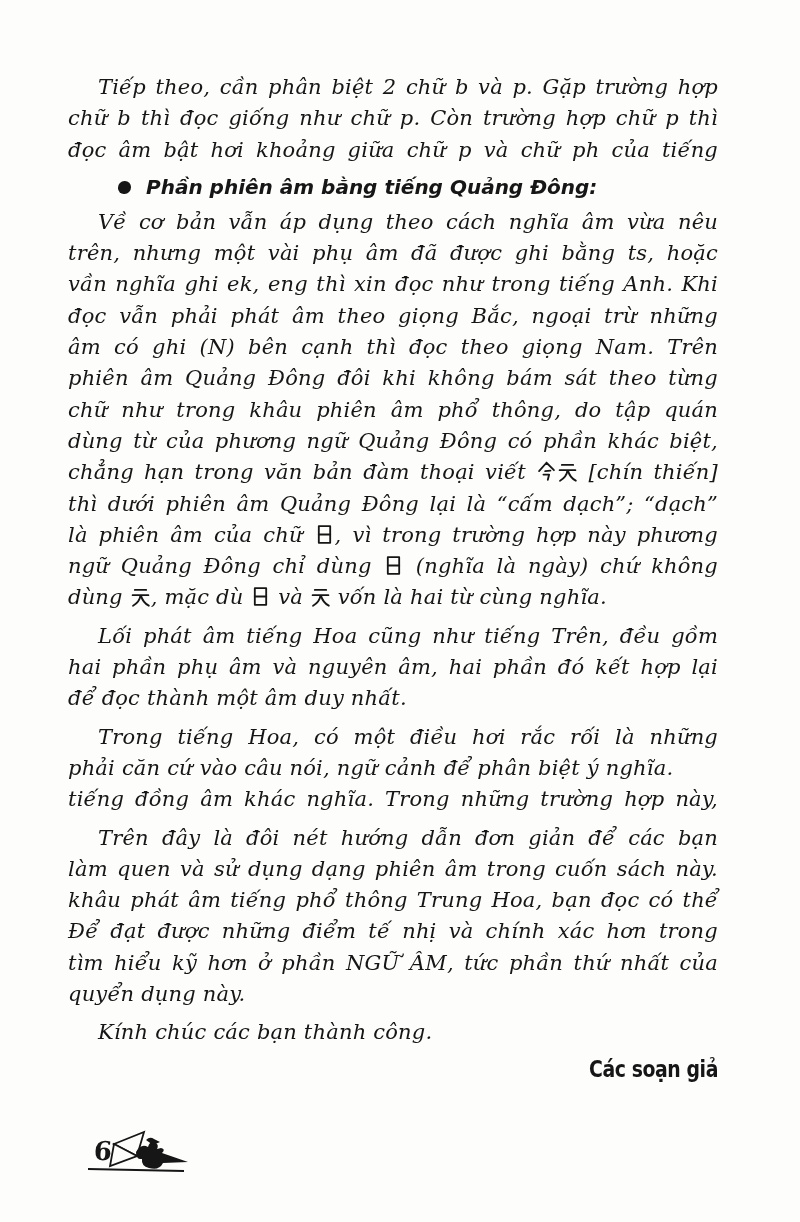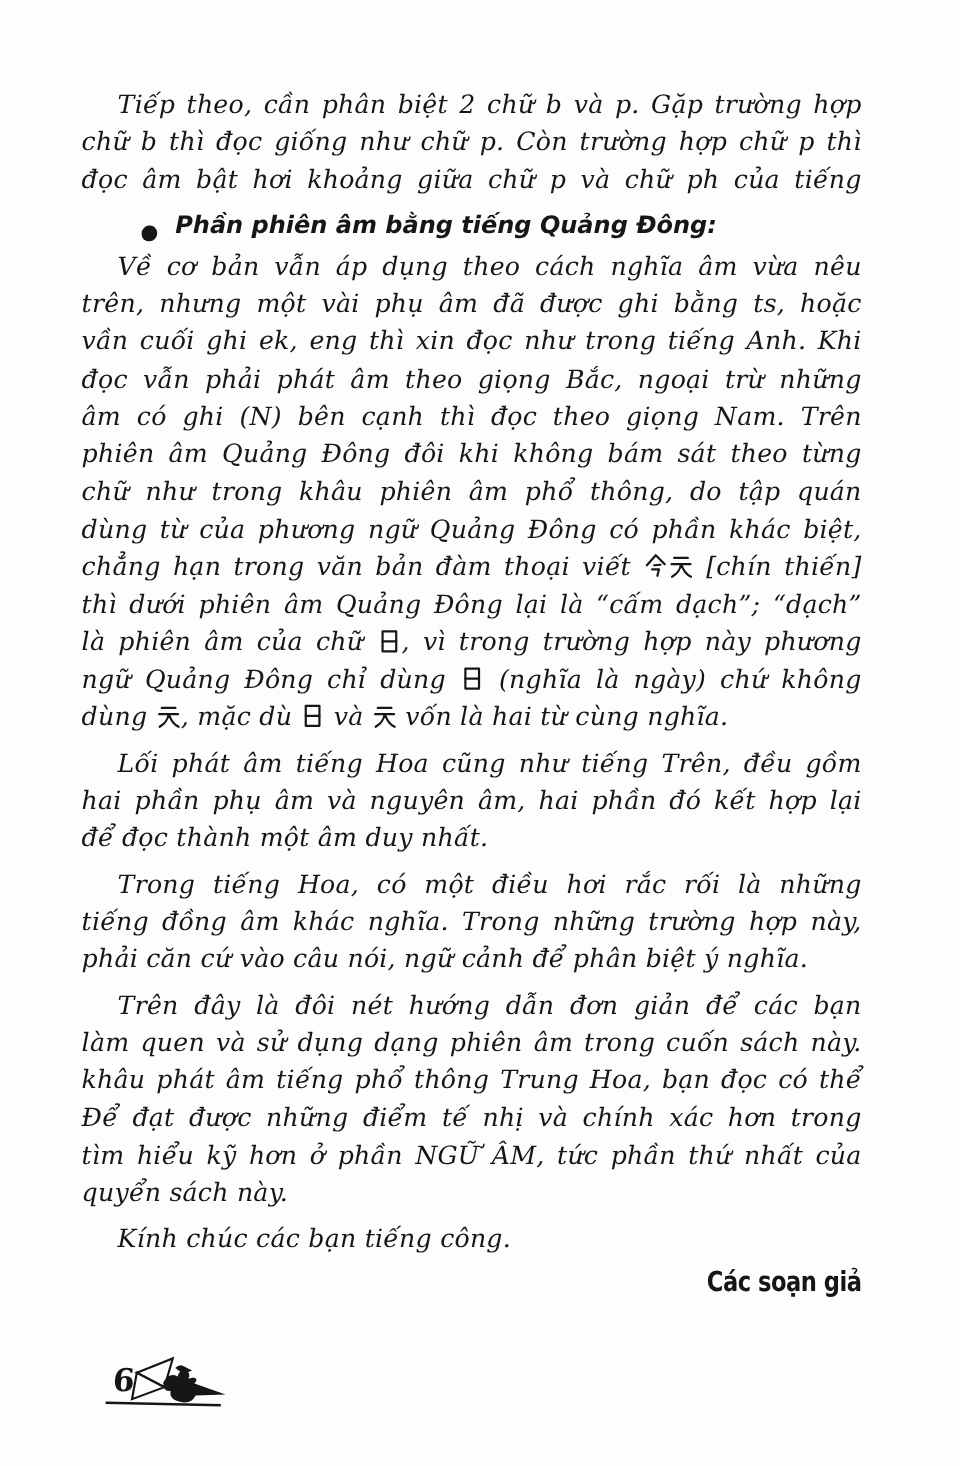--- a/index.html
+++ b/index.html
@@ -24,21 +24,21 @@
     text-align: justify;
     letter-spacing: 0.2px;
     white-space: normal;
   }
   .line.fill { text-align-last: justify; }
   .line.first { text-indent: 30px; }
   .heading {
     margin: 3px 0 6px 0;
     padding-left: 50px;
     display: flex;
-    align-items: flex-end;
+    align-items: center;
     gap: 15px;
     font-family: "DejaVu Sans", sans-serif;
     font-weight: bold;
     font-style: italic;
     font-size: 20px;
     line-height: 28px;
   }
   .bullet {
     width: 13px; height: 13px;
     background: #161616;
@@ -91,21 +91,21 @@
       <div class="line fill">chữ b thì đọc giống như chữ p. Còn trường hợp chữ p thì</div>
       <div class="line fill">đọc âm bật hơi khoảng giữa chữ p và chữ ph của tiếng</div>
     </div>
     <div class="heading">
       <span class="bullet"></span>
       <span>Phần phiên âm bằng tiếng Quảng Đông:</span>
     </div>
     <div class="para">
       <div class="line first fill">Về cơ bản vẫn áp dụng theo cách nghĩa âm vừa nêu</div>
       <div class="line fill">trên, nhưng một vài phụ âm đã được ghi bằng ts, hoặc</div>
-      <div class="line fill">vần cuối ghi ek, eng thì xin đọc như trong tiếng Anh. Khi</div>
+      <div class="line fill">vần nghĩa ghi ek, eng thì xin đọc như trong tiếng Anh. Khi</div>
       <div class="line fill">đọc vẫn phải phát âm theo giọng Bắc, ngoại trừ những</div>
       <div class="line fill">âm có ghi (N) bên cạnh thì đọc theo giọng Nam. Trên</div>
       <div class="line fill">phiên âm Quảng Đông đôi khi không bám sát theo từng</div>
       <div class="line fill">chữ như trong khâu phiên âm phổ thông, do tập quán</div>
       <div class="line fill">dùng từ của phương ngữ Quảng Đông có phần khác biệt,</div>
       <div class="line fill">chẳng hạn trong văn bản đàm thoại viết <span class="cjk"><svg viewBox="0 0 24 24">
             <path d="M12 2 L3.5 11.5 M12 2 L20.5 10.5 M10.5 11.5 L16.5 11 M8.5 15.5 L15 15.5 L13.5 21.5"></path>
           </svg></span><span class="cjk"><svg viewBox="0 0 24 24">
             <path d="M5.5 4.5 H18.5 M3 10.5 H21 M12 10.5 C11.5 15 8 20 3.5 22.5 M12.5 11 C14 16 17.5 20.5 21.5 22.5"></path>
           </svg></span> [chín thiến]</div>
@@ -127,33 +127,33 @@
             <path d="M5.5 4.5 H18.5 M3 10.5 H21 M12 10.5 C11.5 15 8 20 3.5 22.5 M12.5 11 C14 16 17.5 20.5 21.5 22.5"></path>
           </svg></span> vốn là hai từ cùng nghĩa.</div>
     </div>
     <div class="para">
       <div class="line first fill">Lối phát âm tiếng Hoa cũng như tiếng Trên, đều gồm</div>
       <div class="line fill">hai phần phụ âm và nguyên âm, hai phần đó kết hợp lại</div>
       <div class="line">để đọc thành một âm duy nhất.</div>
     </div>
     <div class="para">
       <div class="line first fill">Trong tiếng Hoa, có một điều hơi rắc rối là những</div>
+      <div class="line">phải căn cứ vào câu nói, ngữ cảnh để phân biệt ý nghĩa.</div>
       <div class="line fill">tiếng đồng âm khác nghĩa. Trong những trường hợp này,</div>
-      <div class="line">phải căn cứ vào câu nói, ngữ cảnh để phân biệt ý nghĩa.</div>
     </div>
     <div class="para">
       <div class="line first fill">Trên đây là đôi nét hướng dẫn đơn giản để các bạn</div>
       <div class="line fill">làm quen và sử dụng dạng phiên âm trong cuốn sách này.</div>
       <div class="line fill">khâu phát âm tiếng phổ thông Trung Hoa, bạn đọc có thể</div>
       <div class="line fill">Để đạt được những điểm tế nhị và chính xác hơn trong</div>
       <div class="line fill">tìm hiểu kỹ hơn ở phần NGỮ ÂM, tức phần thứ nhất của</div>
-      <div class="line">quyển sách này.</div>
+      <div class="line">quyển dụng này.</div>
     </div>
     <div class="para">
-      <div class="line first">Kính chúc các bạn tiếng công.</div>
+      <div class="line first">Kính chúc các bạn thành công.</div>
     </div>
     <div class="signature">Các soạn giả</div>
   </div>
 
 <div class="page-footer">
   <svg class="ornament" width="130" height="56" viewBox="0 0 130 56">
 
     <path d="M4 43 L100 45" stroke="#161616" stroke-width="2" fill="none"></path>
 
     <path d="M30 18 L60 6 L53 30 Z" fill="#fdfdfb" stroke="#161616" stroke-width="1.8"></path>

